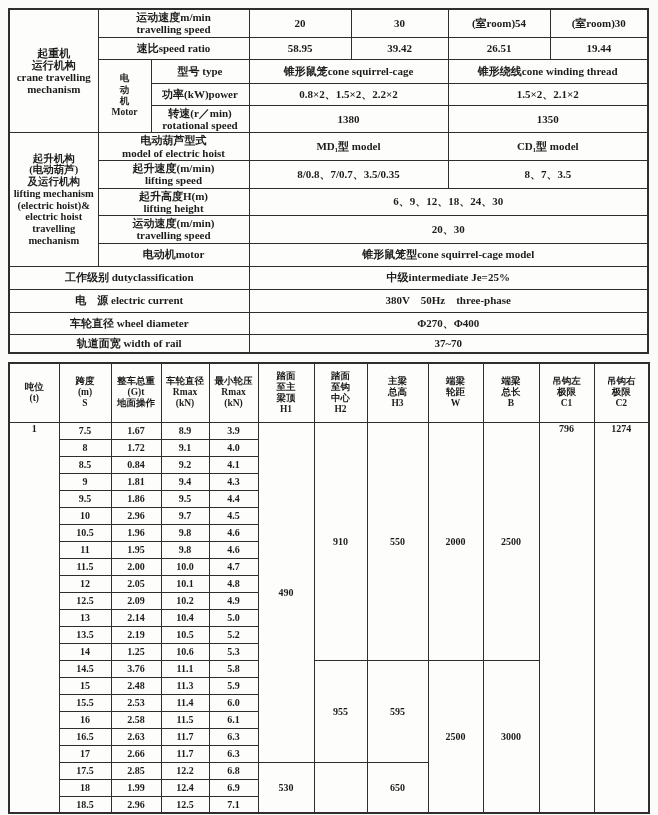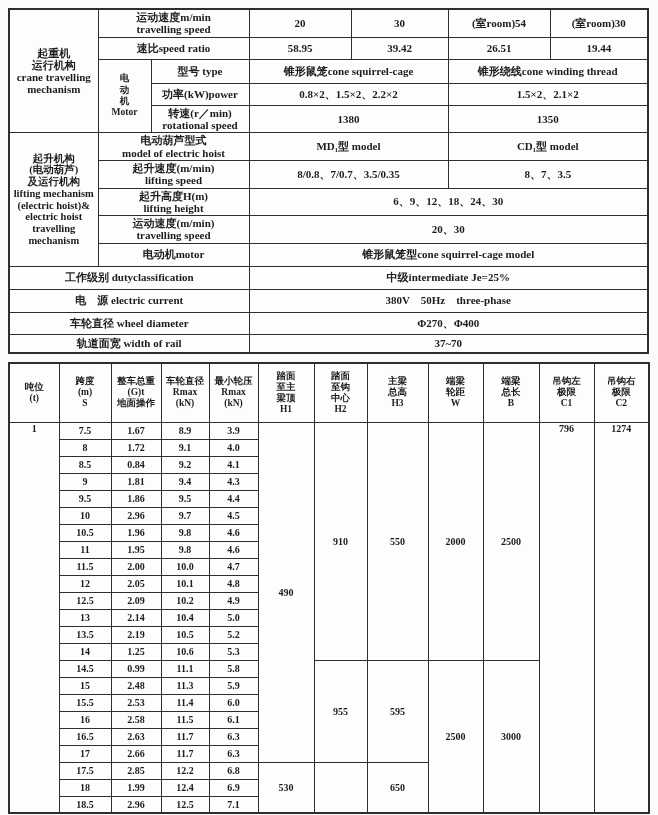--- a/index.html
+++ b/index.html
@@ -283,21 +283,21 @@
         <td>5.2</td>
       </tr>
       <tr style="height: 17px;">
         <td>14</td>
         <td>1.25</td>
         <td>10.6</td>
         <td>5.3</td>
       </tr>
       <tr style="height: 17px;">
         <td>14.5</td>
-        <td>0.99</td>
+        <td>3.76</td>
         <td>11.1</td>
         <td>5.8</td>
         <td rowspan="6">955</td>
         <td rowspan="6">595</td>
         <td rowspan="9">2500</td>
         <td rowspan="9">3000</td>
       </tr>
       <tr style="height: 17px;">
         <td>15</td>
         <td>2.48</td>

